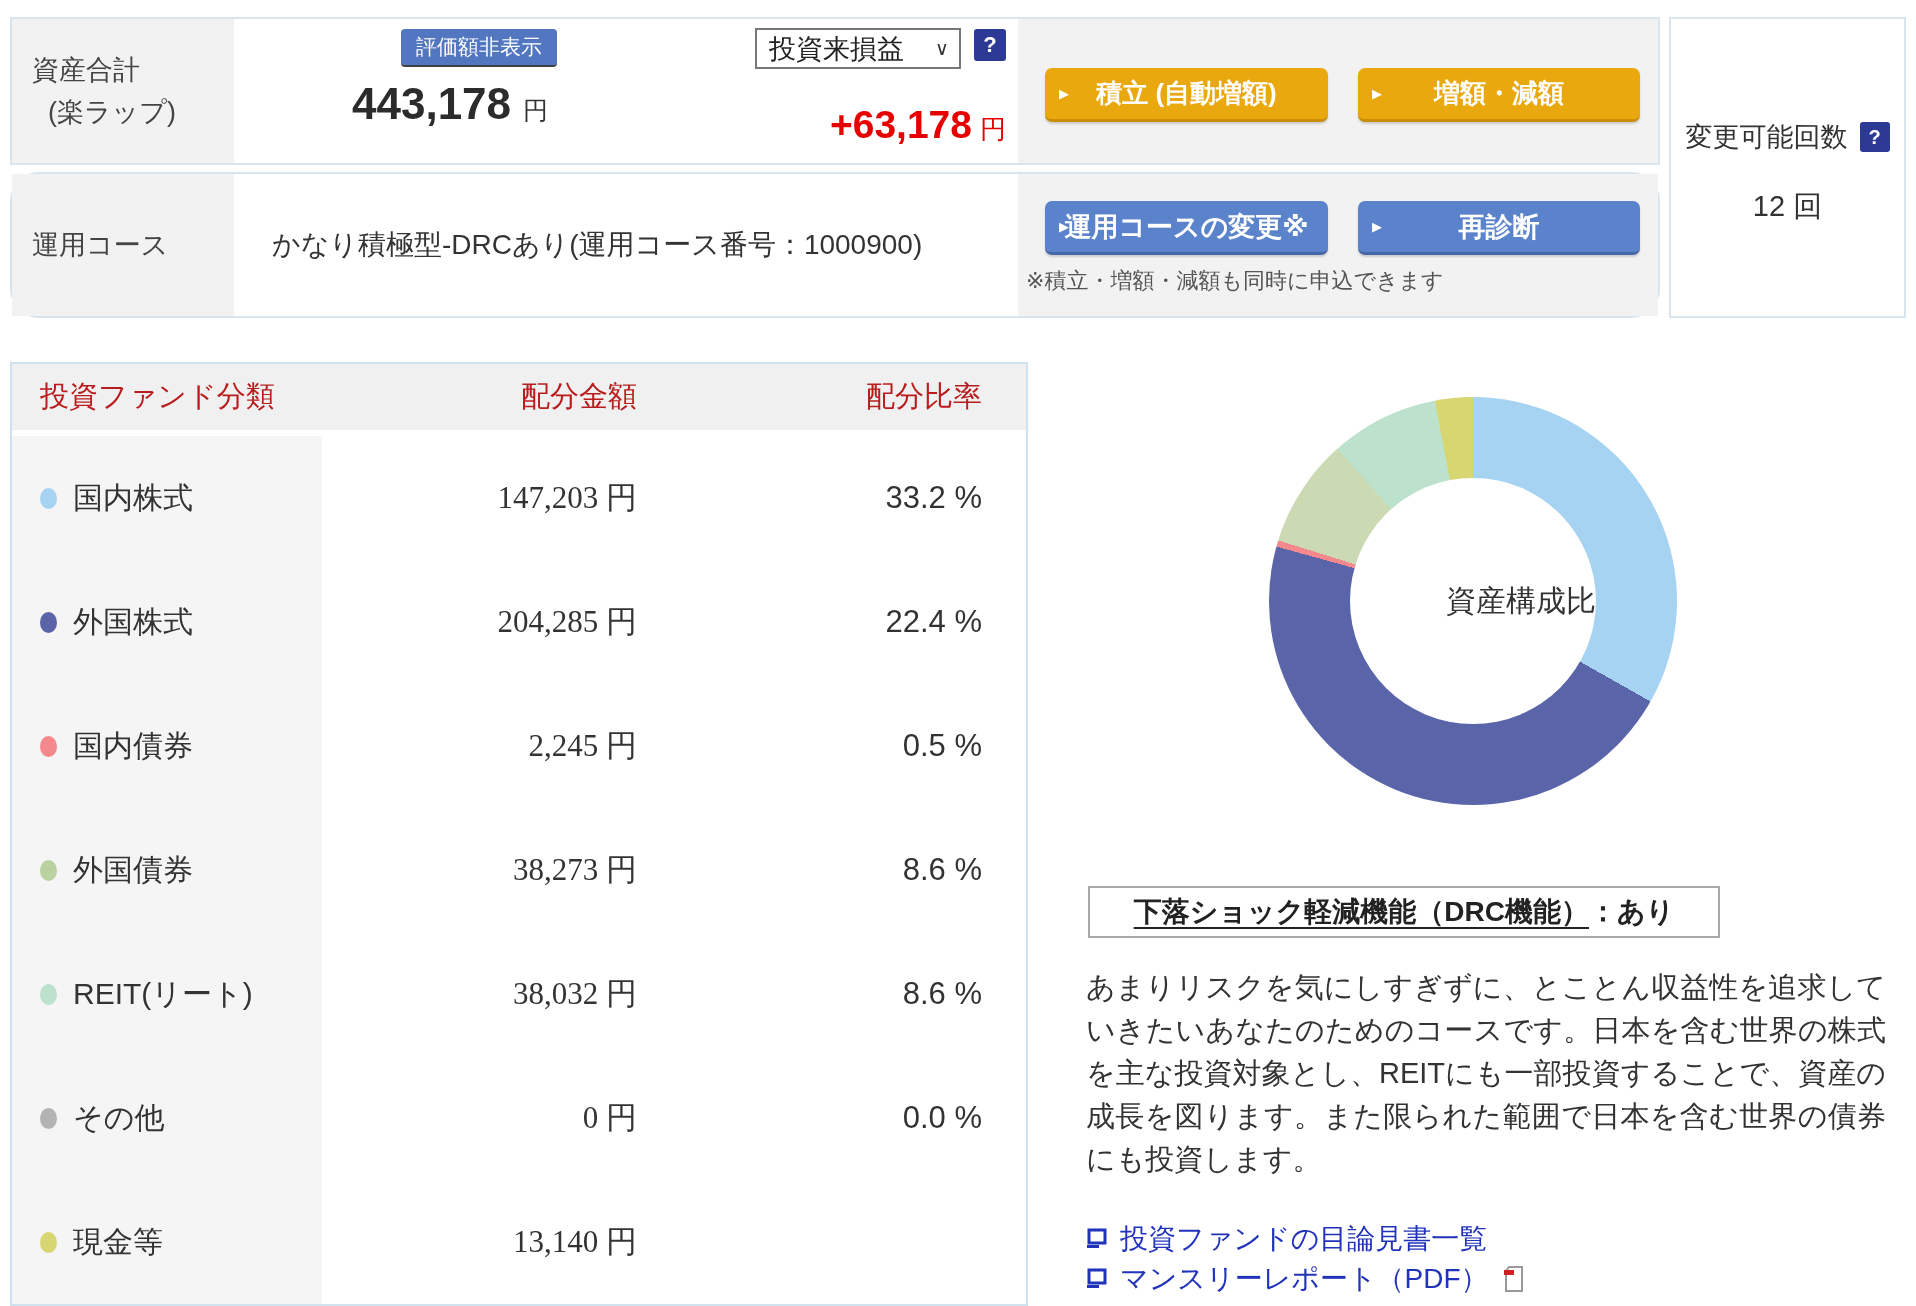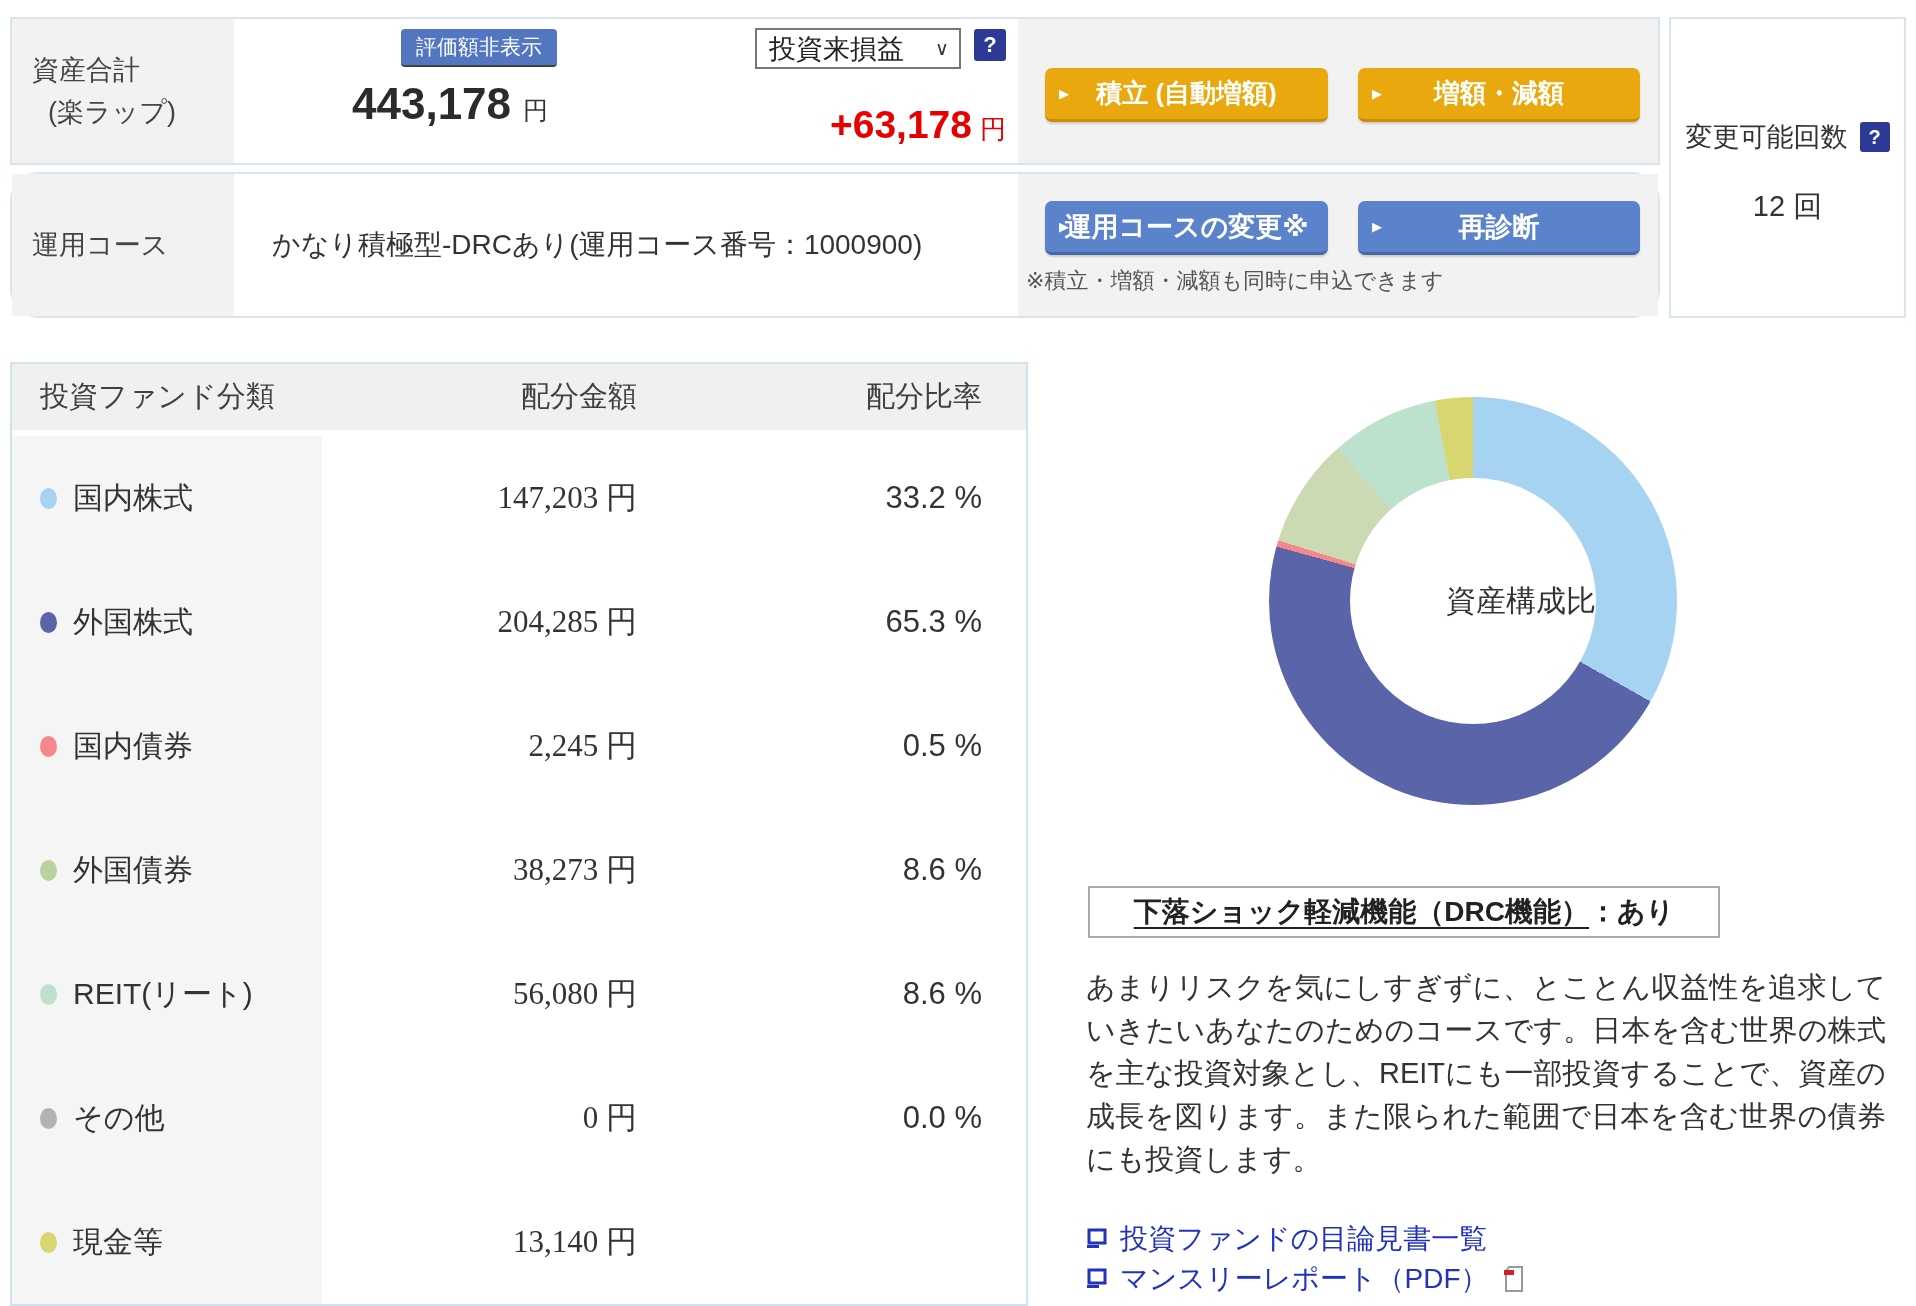--- a/index.html
+++ b/index.html
@@ -40,21 +40,21 @@
   #course-text { position:absolute; left:38px; top:0; height:100%; display:flex; align-items:center; font-size:28px; color:#333; }
 
   #right-panel { position:absolute; left:1669px; top:17px; width:237px; height:301px; border:2px solid #d9e5ee; background:#fff; display:flex; flex-direction:column; align-items:center; padding-top:100px; }
   #change-label-row { display:flex; align-items:center; }
   #change-label { font-size:27px; color:#333; }
   #help2 { width:30px; height:30px; font-size:20px; margin-left:12px; }
   #change-value { font-size:29px; color:#333; margin-top:32px; }
 
   
   #fund-table { position:absolute; left:10px; top:362px; width:1018px; height:944px; border:2px solid #cfe3ef; background:#fff; display:flex; flex-direction:column; }
-  #fund-head { height:66px; background:#f0f0f0; display:flex; align-items:center; font-size:29px; color:#404040; }
+  #fund-head { height:66px; background:#f0f0f0; display:flex; align-items:center; font-size:29px; color:#b91c1c; }
   .th1 { width:310px; padding-left:28px; }
   .th2 { width:315px; text-align:right; }
   .th3 { width:345px; text-align:right; }
   #head-gap { height:6px; background:#fff; }
   #fund-rows { flex:1; display:flex; flex-direction:column; }
   .frow { flex:1; display:flex; align-items:stretch; }
   .fcat { width:310px; background:#f5f5f5; display:flex; align-items:center; padding-left:28px; }
   .dot { width:17px; height:21px; border-radius:50%; margin-right:16px; flex:0 0 auto; }
   .flabel { font-size:30px; color:#333; }
   .famt { width:315px; text-align:right; font-size:31px; color:#333; display:flex; align-items:center; justify-content:flex-end;font-family:Liberation Serif, serif; }
@@ -159,21 +159,21 @@
           </div>
           <div class="famt">147,203 円</div>
           <div class="fpct">33.2 %</div>
         </div>
         <div class="frow">
           <div class="fcat">
             <span class="dot" style="background: rgb(90, 100, 168);"></span>
             <span class="flabel">外国株式</span>
           </div>
           <div class="famt">204,285 円</div>
-          <div class="fpct">65.3 %</div>
+          <div class="fpct">22.4 %</div>
         </div>
         <div class="frow">
           <div class="fcat">
             <span class="dot" style="background: rgb(245, 136, 141);"></span>
             <span class="flabel">国内債券</span>
           </div>
           <div class="famt">2,245 円</div>
           <div class="fpct">0.5 %</div>
         </div>
         <div class="frow">
@@ -182,21 +182,21 @@
             <span class="flabel">外国債券</span>
           </div>
           <div class="famt">38,273 円</div>
           <div class="fpct">8.6 %</div>
         </div>
         <div class="frow">
           <div class="fcat">
             <span class="dot" style="background: rgb(188, 226, 205);"></span>
             <span class="flabel">REIT(リート)</span>
           </div>
-          <div class="famt">56,080 円</div>
+          <div class="famt">38,032 円</div>
           <div class="fpct">8.6 %</div>
         </div>
         <div class="frow">
           <div class="fcat">
             <span class="dot" style="background: rgb(179, 179, 179);"></span>
             <span class="flabel">その他</span>
           </div>
           <div class="famt">0 円</div>
           <div class="fpct">0.0 %</div>
         </div>

